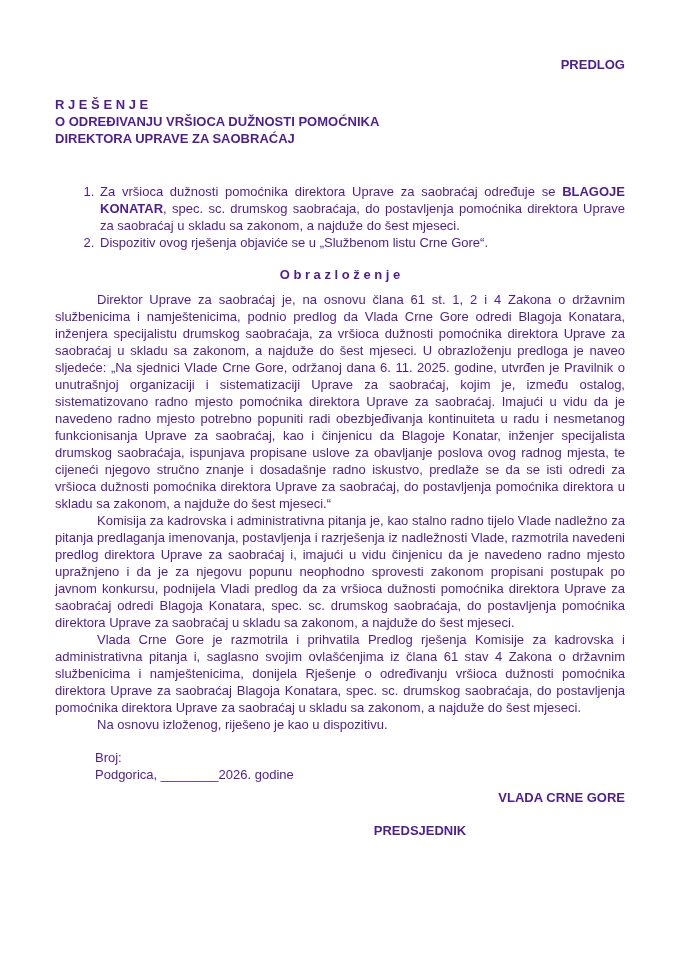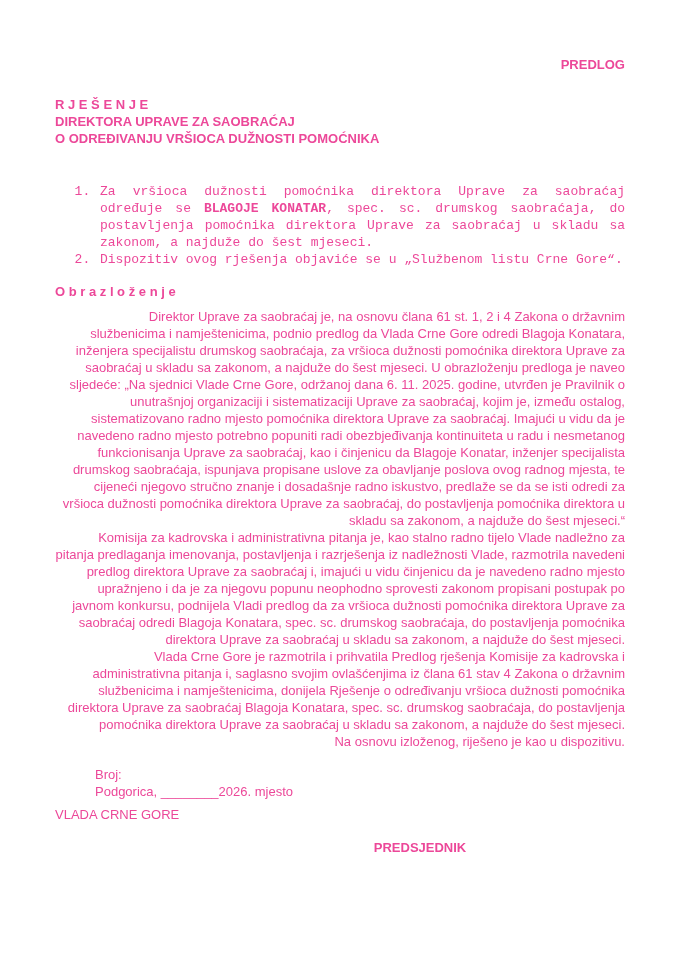--- a/index.html
+++ b/index.html
@@ -7,85 +7,85 @@
     padding: 0;
     background: #ffffff;
   }
   .page {
     position: relative;
     width: 679px;
     height: 960px;
     box-sizing: border-box;
     padding: 56px 54px 18px 55px;
     background: #ffffff;
-    color: #ec4899;
+    color: #4c1d95;
     font-family: "Liberation Sans", "DejaVu Sans", sans-serif;
     font-size: 13px;
     line-height: 17px;
     overflow: hidden;
   }
   p { margin: 0; }
   .justify { text-align: justify; }
-  .indent { text-indent: 42px; text-align: right; }
+  .indent { text-indent: 42px; }
   .bold { font-weight: bold; }
   .predlog {
     text-align: right;
     font-weight: bold;
     margin-bottom: 14px;
   }
   .title-block {
     text-align: left;
     font-weight: bold;
     margin-top: 23px;
   }
   ol.decision-list {
     margin: 36px 0 0 0;
     padding-left: 43px;
   }
   ol.decision-list li {
     text-align: justify;
     margin: 0;
     padding-left: 2px;
-    font-family: Liberation Mono, monospace;
   }
   .section-heading {
+    text-align: center;
     font-weight: bold;
     margin: 15px 0 8px 0;
   }
   .legal-notice {
     margin-top: 17px;
   }
   .footer-block {
     margin-top: 16px;
     margin-left: 40px;
   }
   .gov-line {
-    text-align: left;
-    font-weight: normal;
+    text-align: right;
+    font-weight: bold;
     margin-top: 6px;
   }
   .sig-block {
     width: 240px;
     margin-left: 245px;
     margin-top: 16px;
     text-align: center;
   }
 </style>
 </head>
 <body>
 
 <div class="page">
 
   <div class="predlog">PREDLOG</div>
 
 
   <div class="title-block">
     <div>R J E Š E N J E</div>
+    <div>O ODREĐIVANJU VRŠIOCA DUŽNOSTI POMOĆNIKA</div>
     <div>DIREKTORA UPRAVE ZA SAOBRAĆAJ</div>
-    <div>O ODREĐIVANJU VRŠIOCA DUŽNOSTI POMOĆNIKA</div>
   </div>
 
   <ol class="decision-list">
     <li>
       <span>Za vršioca dužnosti pomoćnika direktora Uprave za saobraćaj određuje se </span><span class="bold">BLAGOJE KONATAR</span><span>, spec. sc. drumskog saobraćaja, do postavljenja pomoćnika direktora Uprave za saobraćaj u skladu sa zakonom, a najduže do šest mjeseci.</span>
     </li>
     <li>
       <span>Dispozitiv ovog rješenja objaviće se u „Službenom listu Crne Gore“.</span>
     </li>
   </ol>
@@ -96,21 +96,21 @@
 
   <p class="justify indent">Komisija za kadrovska i administrativna pitanja je, kao stalno radno tijelo Vlade nadležno za pitanja predlaganja imenovanja, postavljenja i razrješenja iz nadležnosti Vlade, razmotrila navedeni predlog direktora Uprave za saobraćaj i, imajući u vidu činjenicu da je navedeno radno mjesto upražnjeno i da je za njegovu popunu neophodno sprovesti zakonom propisani postupak po javnom konkursu, podnijela Vladi predlog da za vršioca dužnosti pomoćnika direktora Uprave za saobraćaj odredi Blagoja Konatara, spec. sc. drumskog saobraćaja, do postavljenja pomoćnika direktora Uprave za saobraćaj u skladu sa zakonom, a najduže do šest mjeseci.</p>
 
   <p class="justify indent">Vlada Crne Gore je razmotrila i prihvatila Predlog rješenja Komisije za kadrovska i administrativna pitanja i, saglasno svojim ovlašćenjima iz člana 61 stav 4 Zakona o državnim službenicima i namještenicima, donijela Rješenje o određivanju vršioca dužnosti pomoćnika direktora Uprave za saobraćaj Blagoja Konatara, spec. sc. drumskog saobraćaja, do postavljenja pomoćnika direktora Uprave za saobraćaj u skladu sa zakonom, a najduže do šest mjeseci.</p>
 
   <p class="indent">Na osnovu izloženog, riješeno je kao u dispozitivu.</p>
 
 
   <div class="footer-block">
     <div>Broj:</div>
-    <div>Podgorica, ________2026. mjesto</div>
+    <div>Podgorica, ________2026. godine</div>
   </div>
 
   <div class="gov-line">VLADA CRNE GORE</div>
 
   <div class="sig-block">
     <div class="bold">PREDSJEDNIK</div>
 
   </div>
 
 </div>

